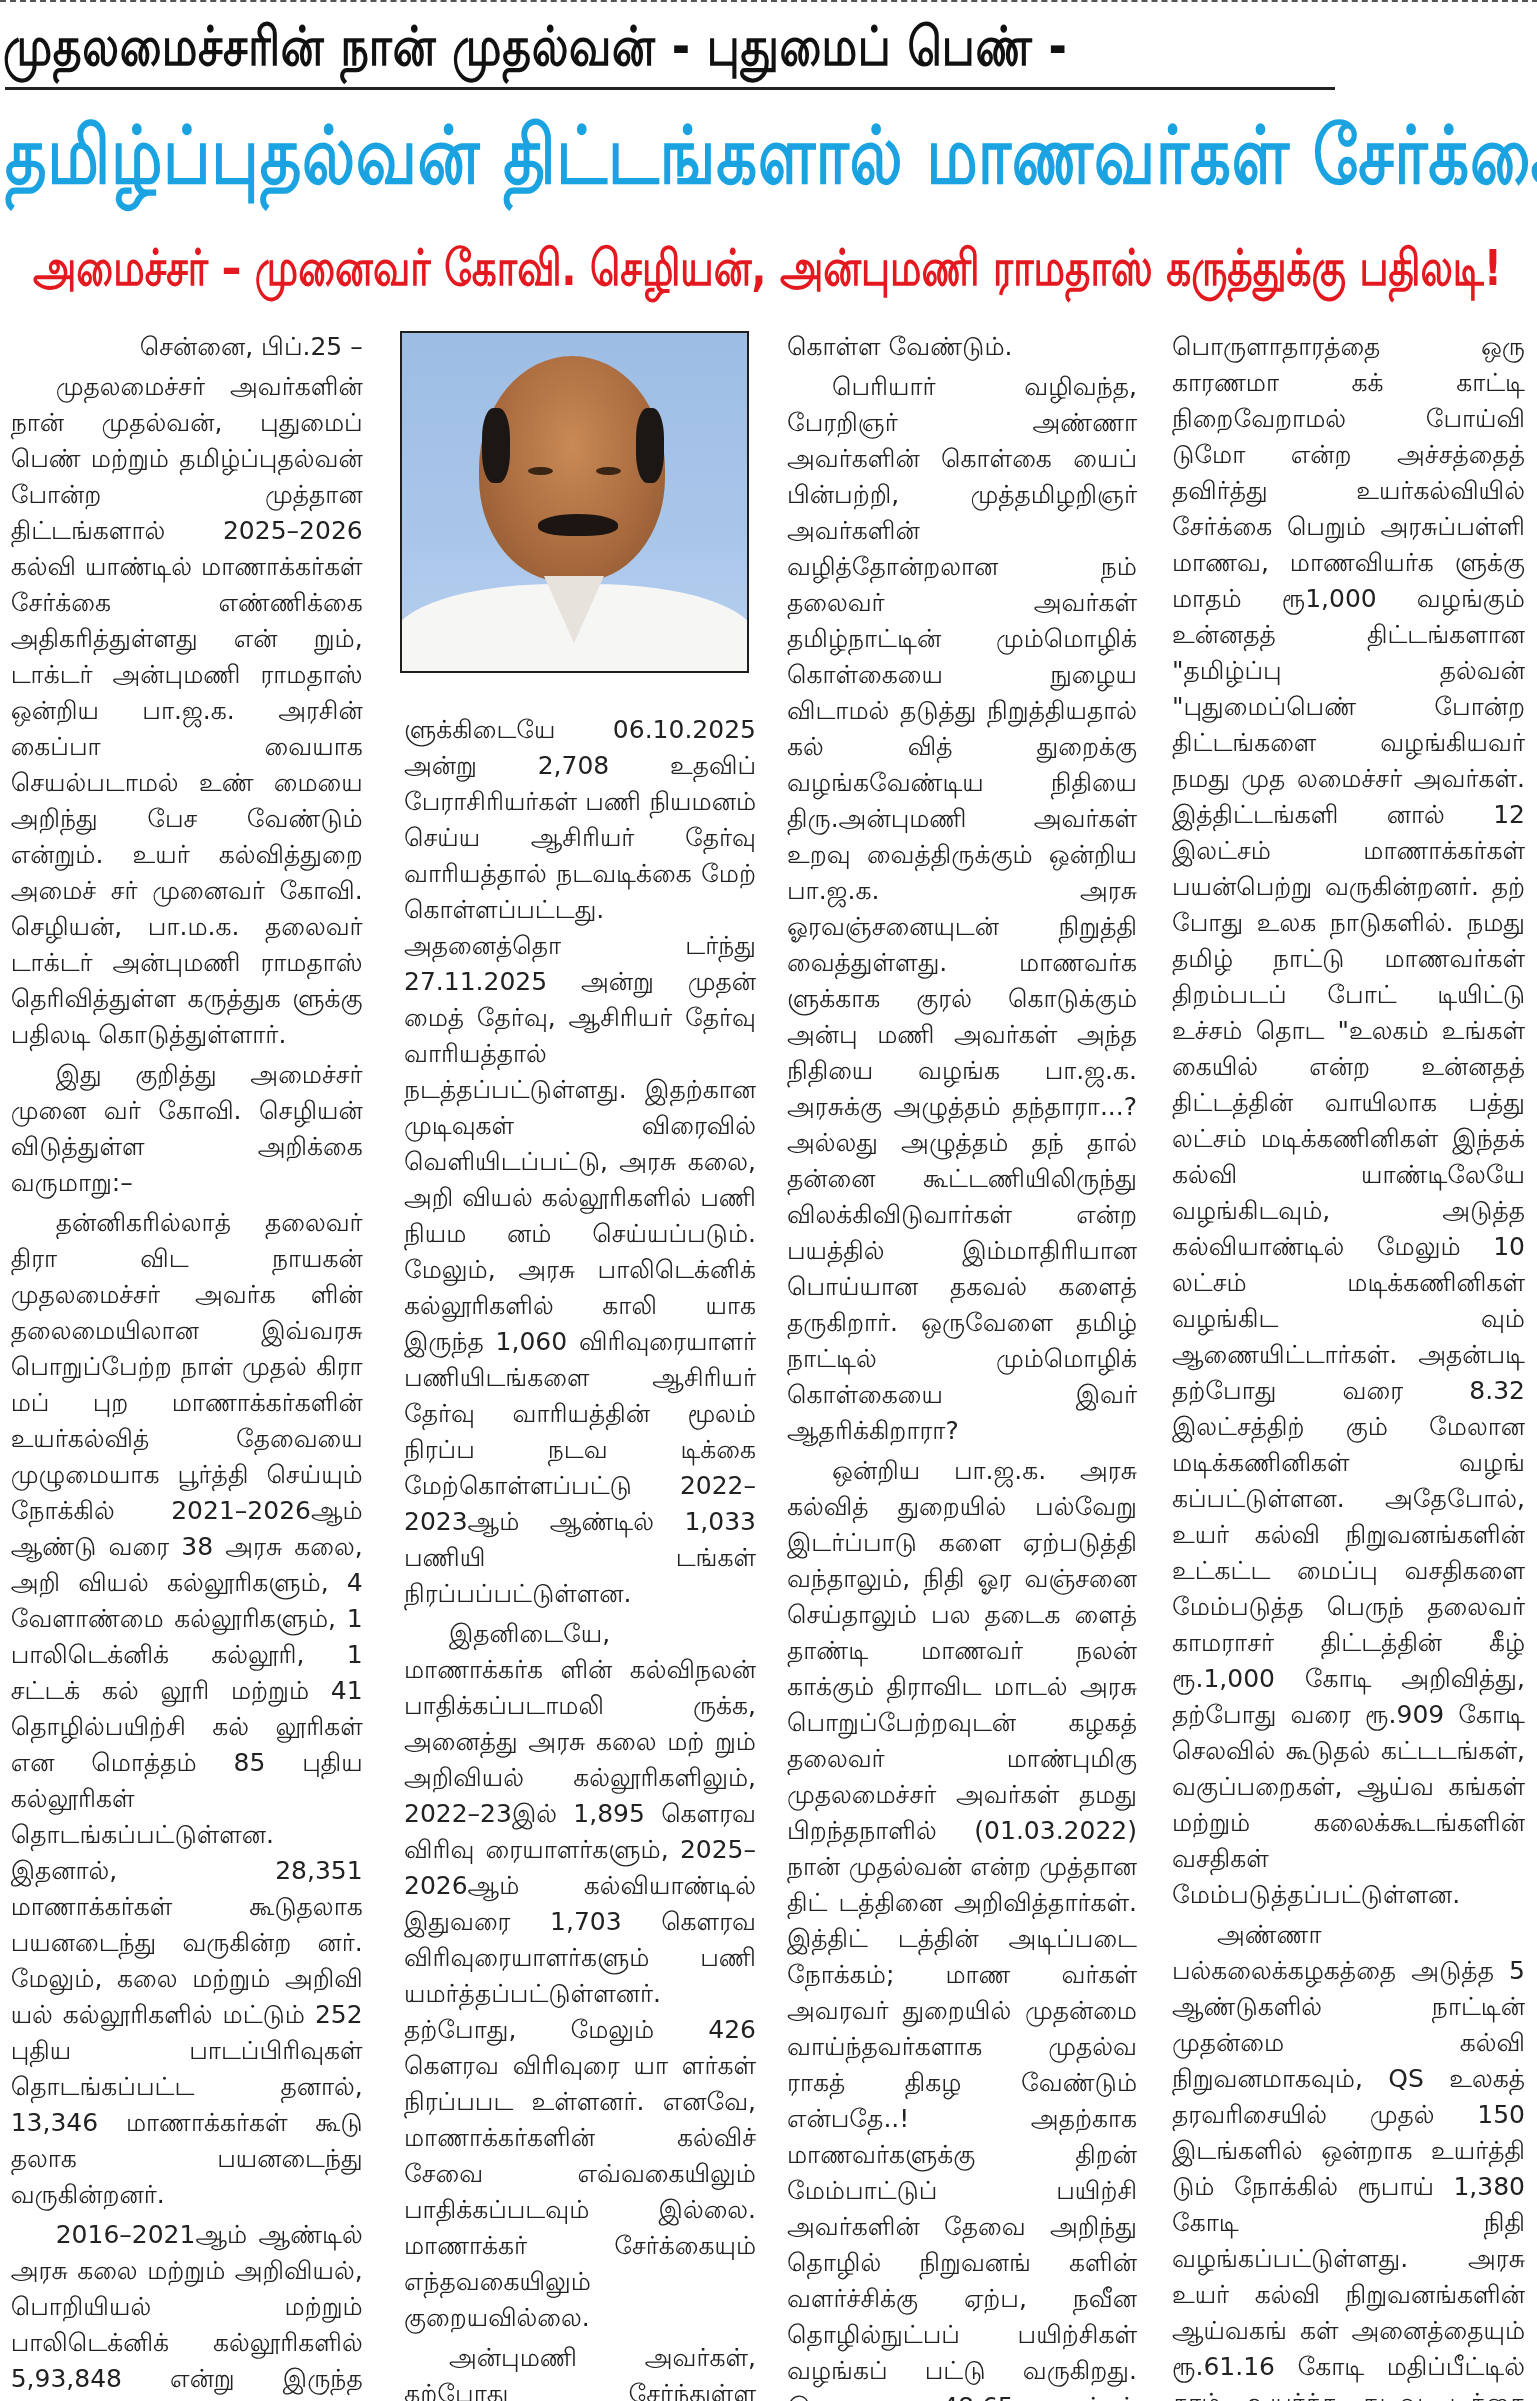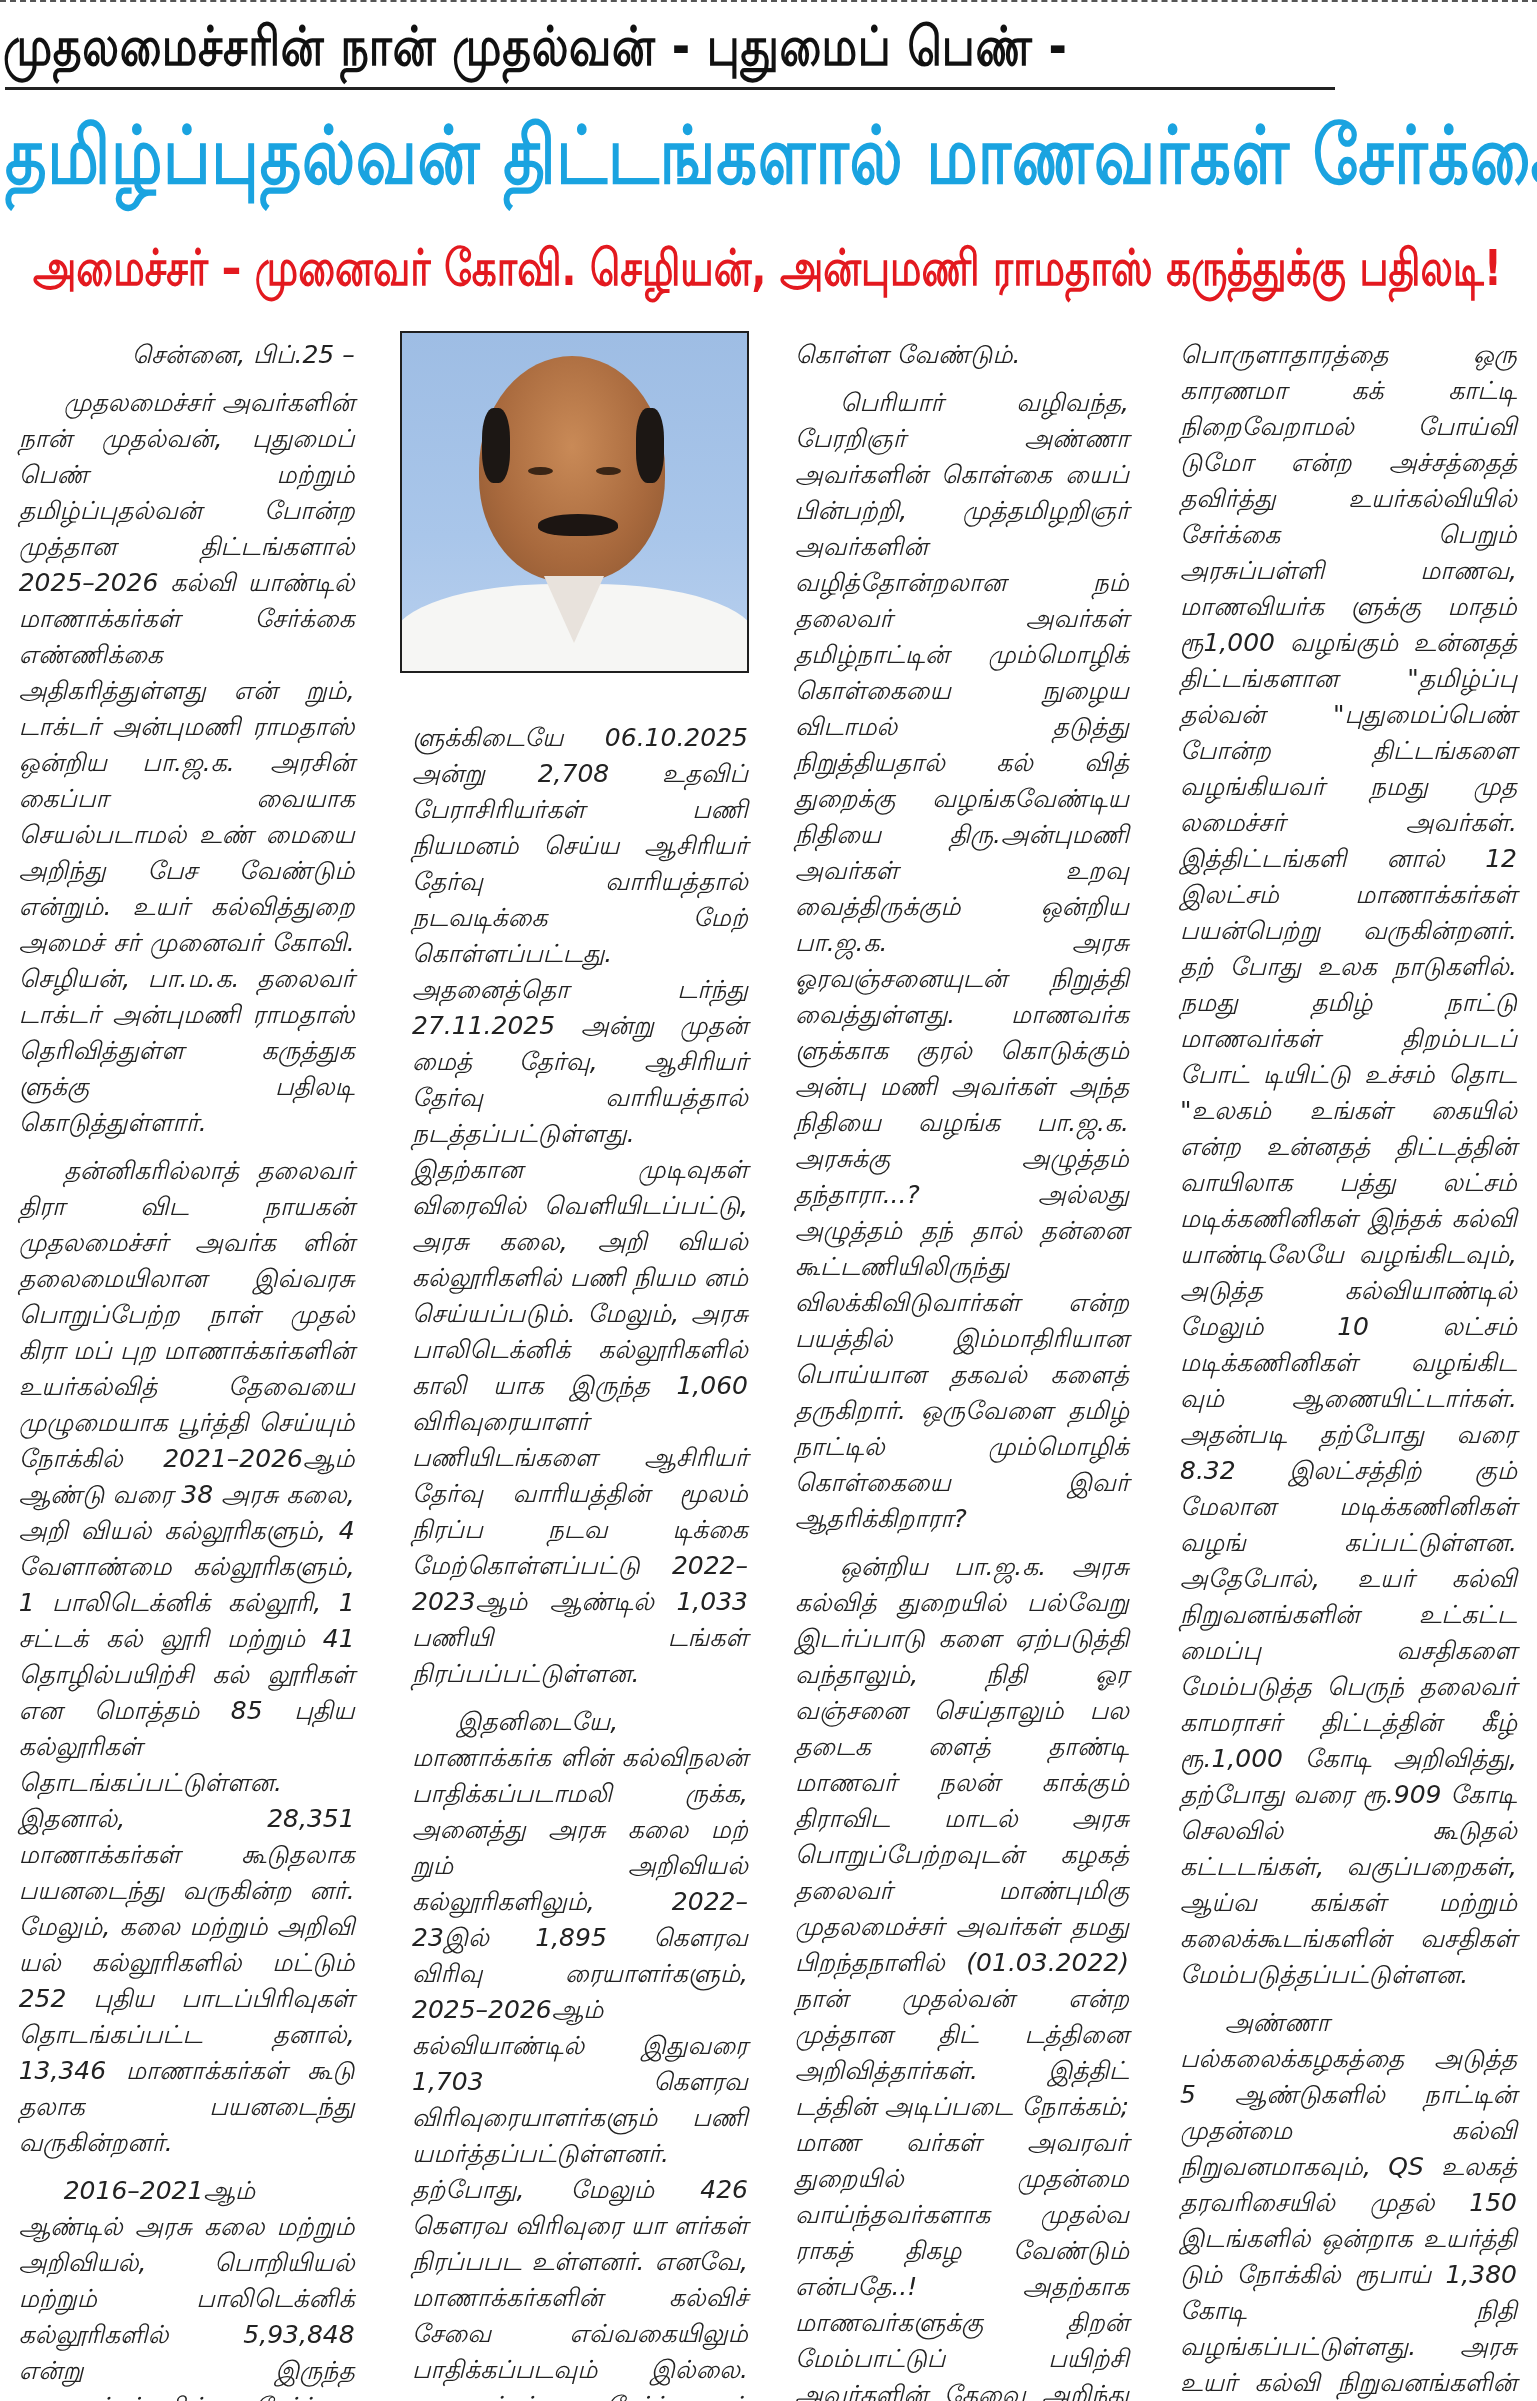--- a/index.html
+++ b/index.html
@@ -39,21 +39,21 @@
       color: #e3191f; white-space: nowrap;
       transform: scaleX(0.78); transform-origin: left top;
     }
     .col {
       position: absolute; top: 325px;
       font-size: 25px; line-height: 36px;
       text-align: justify;
       color: #222;
       font-family: "DejaVu Sans", sans-serif;
     }
-    .col p { margin: 12px; text-indent: 45px; font-style: italic; }
+    .col p { margin: 4px; text-indent: 45px; }
     .col p.no-indent { text-indent: 0; }
     .col p.dateline { text-align: right; text-indent: 0; }
     .col1 { left: 6.7px; width: 360px; }
     .col2 { left: 400px; width: 360px; top: 708px; }
     .col3 { left: 783px; width: 358px; }
     .col4 { left: 1168px; width: 361px; }
     .photo {
       position: absolute; left: 400px; top: 331px; width: 345px; height: 338px;
       border: 2.5px solid #1f1f1f;
       background: linear-gradient(180deg, #9ebde4 0%, #a9c6ea 60%, #b9d0ee 100%);
@@ -93,20 +93,21 @@
 <div class="kicker">முதலமைச்சரின் நான் முதல்வன் - புதுமைப் பெண் -</div>
 <div class="kicker-rule"></div>
 
 <h1 class="headline" style="margin: 0px; color: rgb(26, 163, 224);">தமிழ்ப்புதல்வன் திட்டங்களால் மாணவர்கள் சேர்க்கை அதிகரிப்பு!</h1>
 
 <h2 class="subhead" style="margin: 0px; color: rgb(227, 25, 31);">அமைச்சர் – முனைவர் கோவி. செழியன், அன்புமணி ராமதாஸ் கருத்துக்கு பதிலடி!</h2>
 
 <div class="col col1" style="color: rgb(34, 34, 34);">
   <p class="dateline">சென்னை, பிப்.25 –</p>
   <p>முதலமைச்சர் அவர்களின் நான் முதல்வன், புதுமைப் பெண் மற்றும் தமிழ்ப்புதல்வன் போன்ற முத்தான திட்டங்களால் 2025–2026 கல்வி யாண்டில் மாணாக்கர்கள் சேர்க்கை எண்ணிக்கை அதிகரித்துள்ளது என் றும், டாக்டர் அன்புமணி ராமதாஸ் ஒன்றிய பா.ஜ.க. அரசின் கைப்பா வையாக செயல்படாமல் உண் மையை அறிந்து பேச வேண்டும் என்றும். உயர் கல்வித்துறை அமைச் சர் முனைவர் கோவி. செழியன், பா.ம.க. தலைவர் டாக்டர் அன்புமணி ராமதாஸ் தெரிவித்துள்ள கருத்துக ளுக்கு பதிலடி கொடுத்துள்ளார்.</p>
+  <p>இது குறித்து அமைச்சர் முனை வர் கோவி. செழியன் விடுத்துள்ள அறிக்கை வருமாறு:–</p>
   <p>தன்னிகரில்லாத் தலைவர் திரா விட நாயகன் முதலமைச்சர் அவர்க ளின் தலைமையிலான இவ்வரசு பொறுப்பேற்ற நாள் முதல் கிரா மப் புற மாணாக்கர்களின் உயர்கல்வித் தேவையை முழுமையாக பூர்த்தி செய்யும் நோக்கில் 2021–2026ஆம் ஆண்டு வரை 38 அரசு கலை, அறி வியல் கல்லூரிகளும், 4 வேளாண்மை கல்லூரிகளும், 1 பாலிடெக்னிக் கல்லூரி, 1 சட்டக் கல் லூரி மற்றும் 41 தொழில்பயிற்சி கல் லூரிகள் என மொத்தம் 85 புதிய கல்லூரிகள் தொடங்கப்பட்டுள்ளன. இதனால், 28,351 மாணாக்கர்கள் கூடுதலாக பயனடைந்து வருகின்ற னர். மேலும், கலை மற்றும் அறிவி யல் கல்லூரிகளில் மட்டும் 252 புதிய பாடப்பிரிவுகள் தொடங்கப்பட்ட தனால், 13,346 மாணாக்கர்கள் கூடு தலாக பயனடைந்து வருகின்றனர்.</p>
   <p>2016–2021ஆம் ஆண்டில் அரசு கலை மற்றும் அறிவியல், பொறியியல் மற்றும் பாலிடெக்னிக் கல்லூரிகளில் 5,93,848 என்று இருந்த மாணாக்கர்களின் சேர்க்கை தற்போது 7,52,150 என அதிகரித் துள்ளது. குறிப்பாக, கலை மற்றும் அறிவியல் கல்லூரிகளின் மாணாக் கர் சேர்க்கை 20192020ஆம் கல்வி யாண்டில் 83,432–ஆக இருந்தது, 2025–2026–ஆம் கல்வியாண்டில் 1,03,227 ஆக உயர்ந்துள்ளது.</p>
 
 </div>
 
 <div class="photo" title="அமைச்சர் கோவி. செழியன் portrait">
   <div class="head"></div>
   <div class="hair-l"></div>
   <div class="hair-r"></div>
   <div class="eye l"></div>

